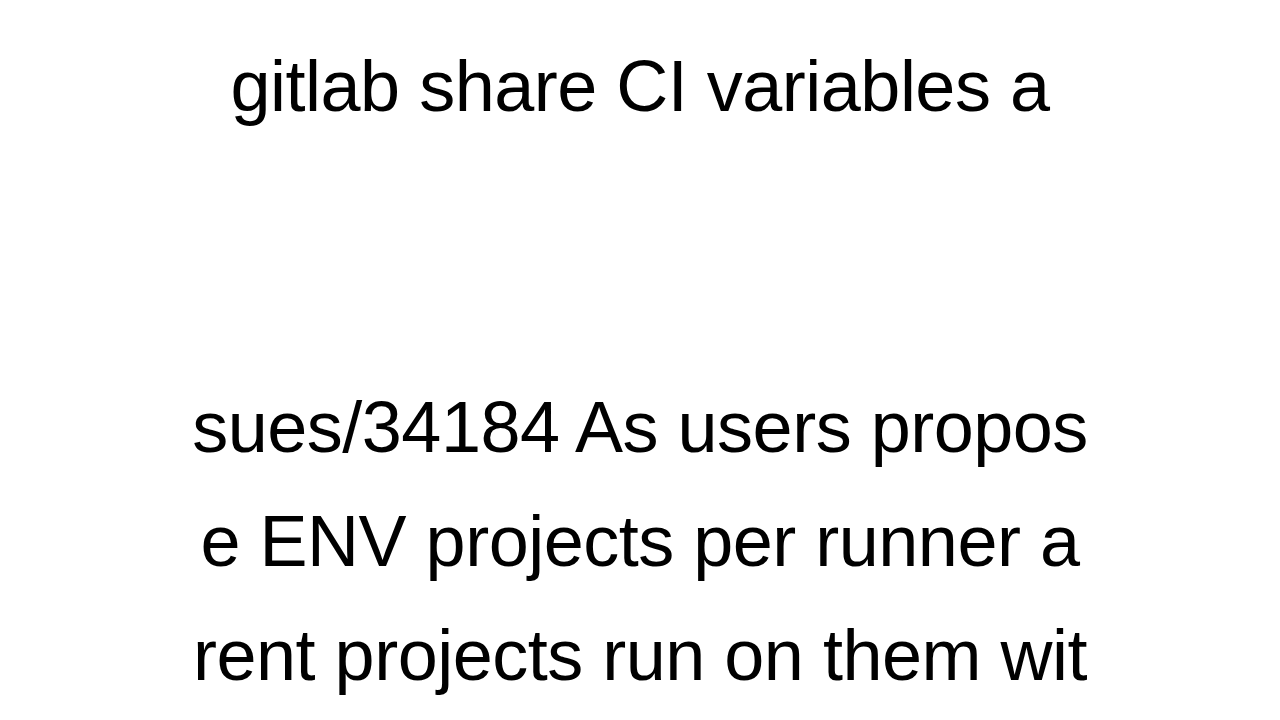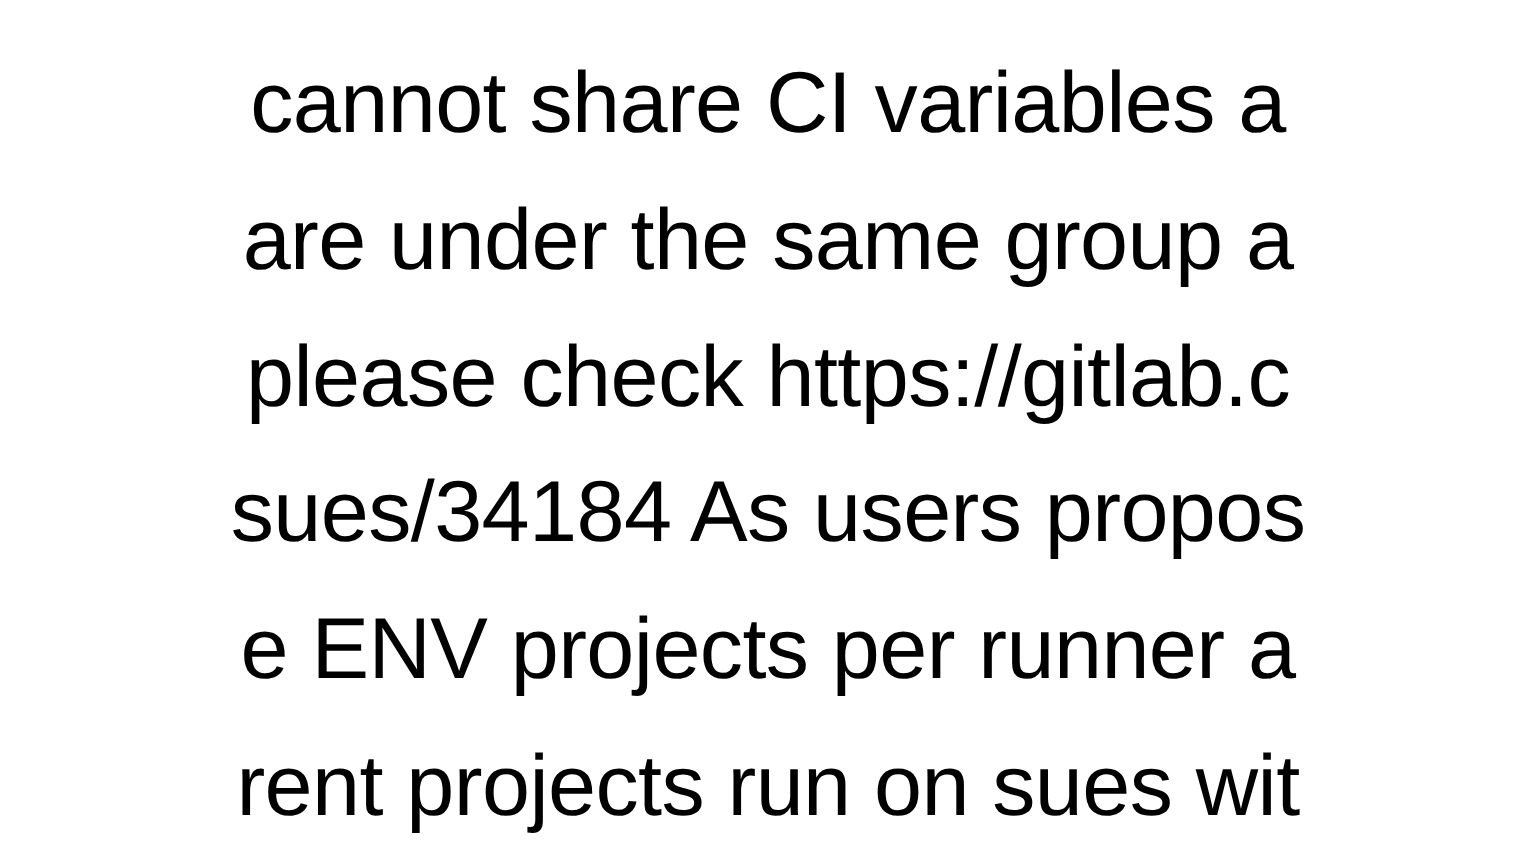--- a/index.html
+++ b/index.html
@@ -25,19 +25,19 @@
       color: #000000;
       text-align: center;
       font-weight: 400;
       letter-spacing: -0.5px;
     }
   </style>
 </head>
 <body>
 
 <div class="text-container">
-  <span>cannot share CI variables a</span><br>
-  <span>are under the same group a</span><br>
-  <span>please check https://gitlab.c</span><br>
+  <span>gitlab share CI variables a</span><br>
+  <br>
+  <br>
   <span>sues/34184 As users propos</span><br>
   <span>e ENV projects per runner a</span><br>
-  <span>rent projects run on sues wit</span>
+  <span>rent projects run on them wit</span>
 </div>
 
 </body></html>

